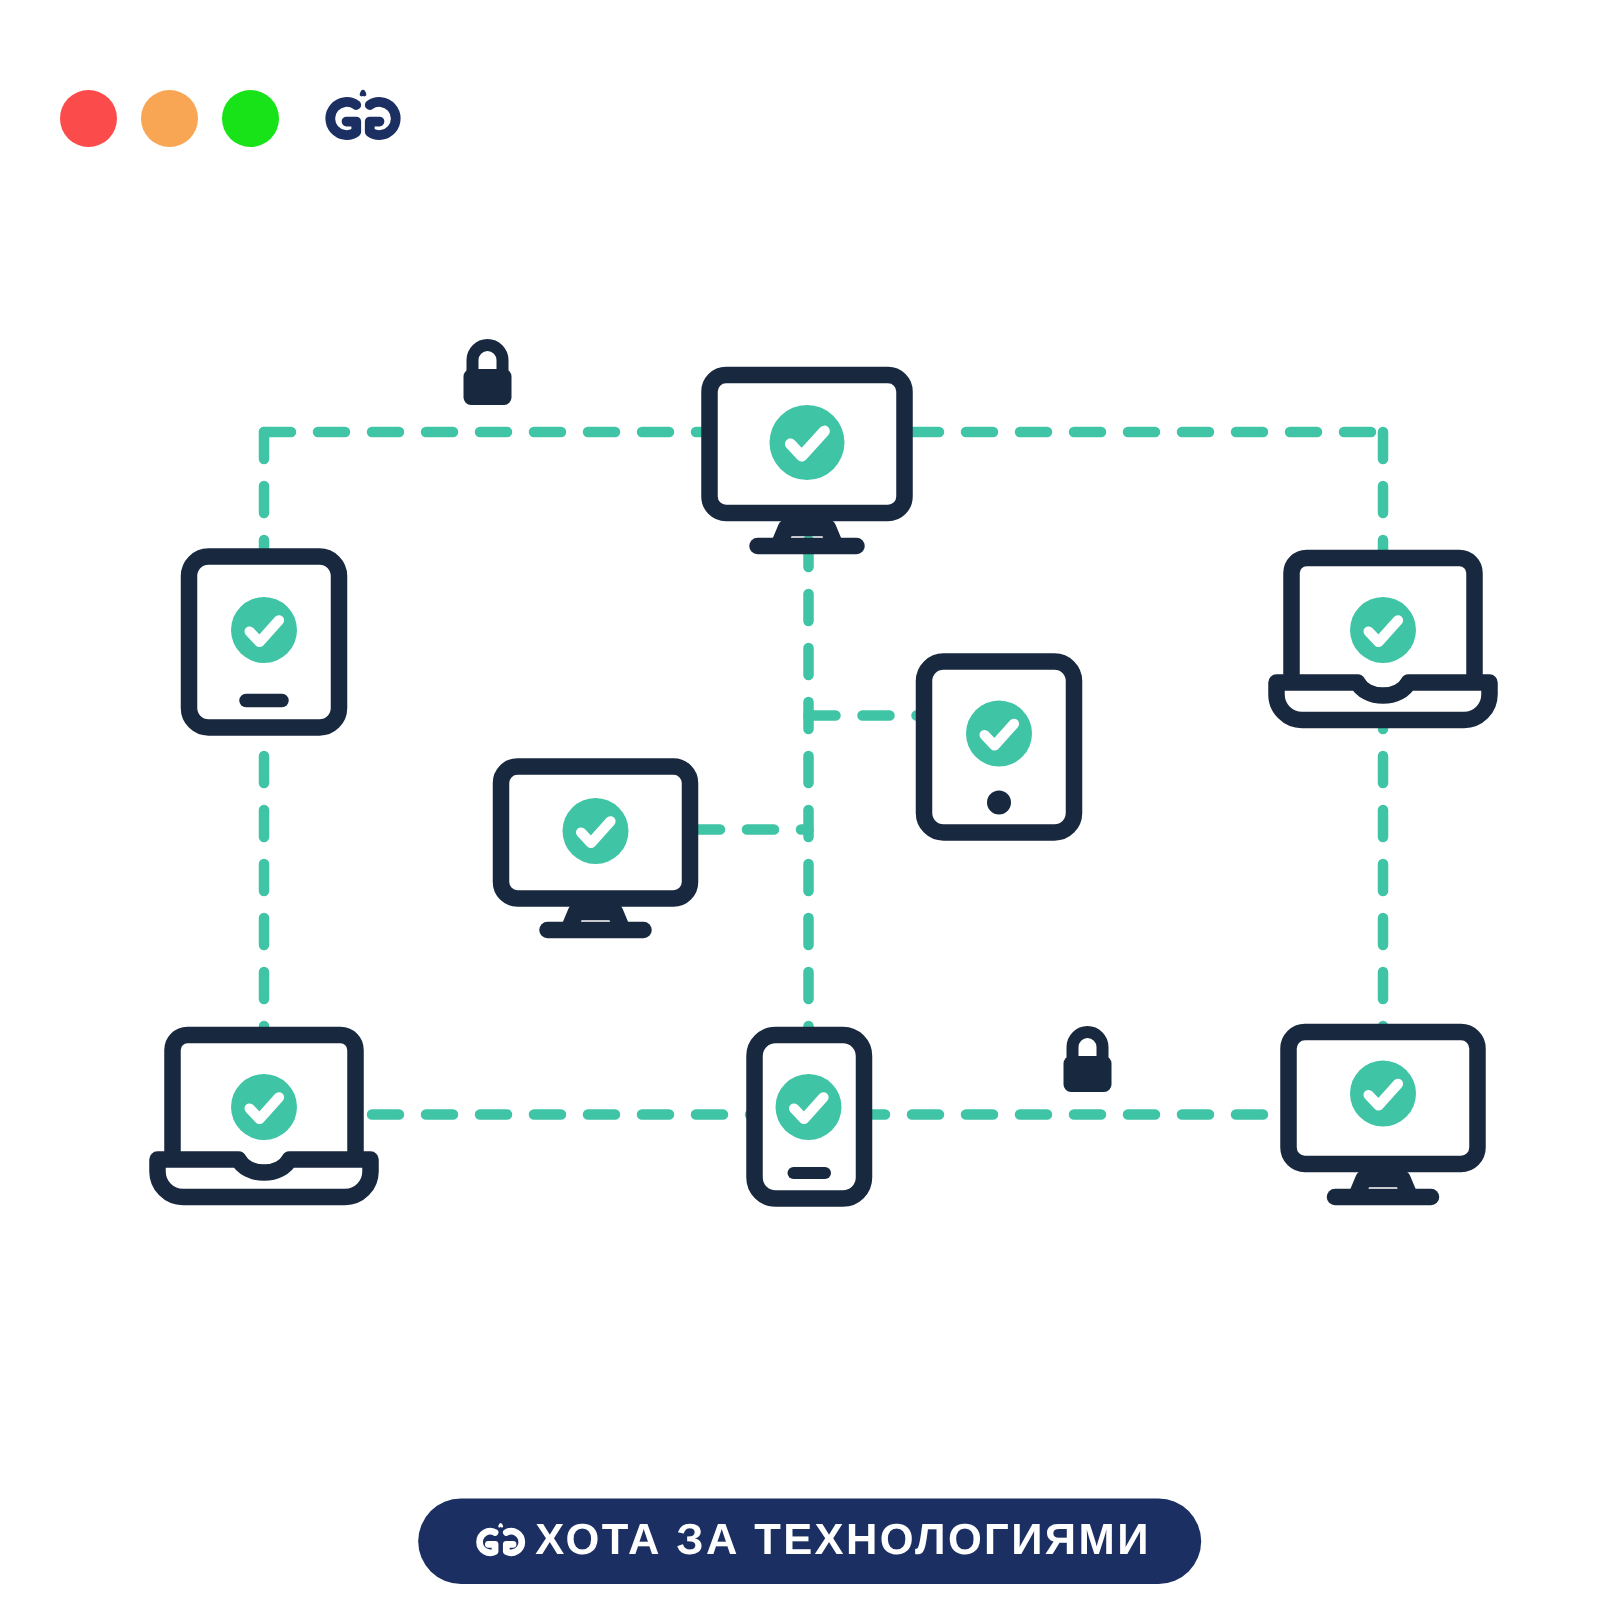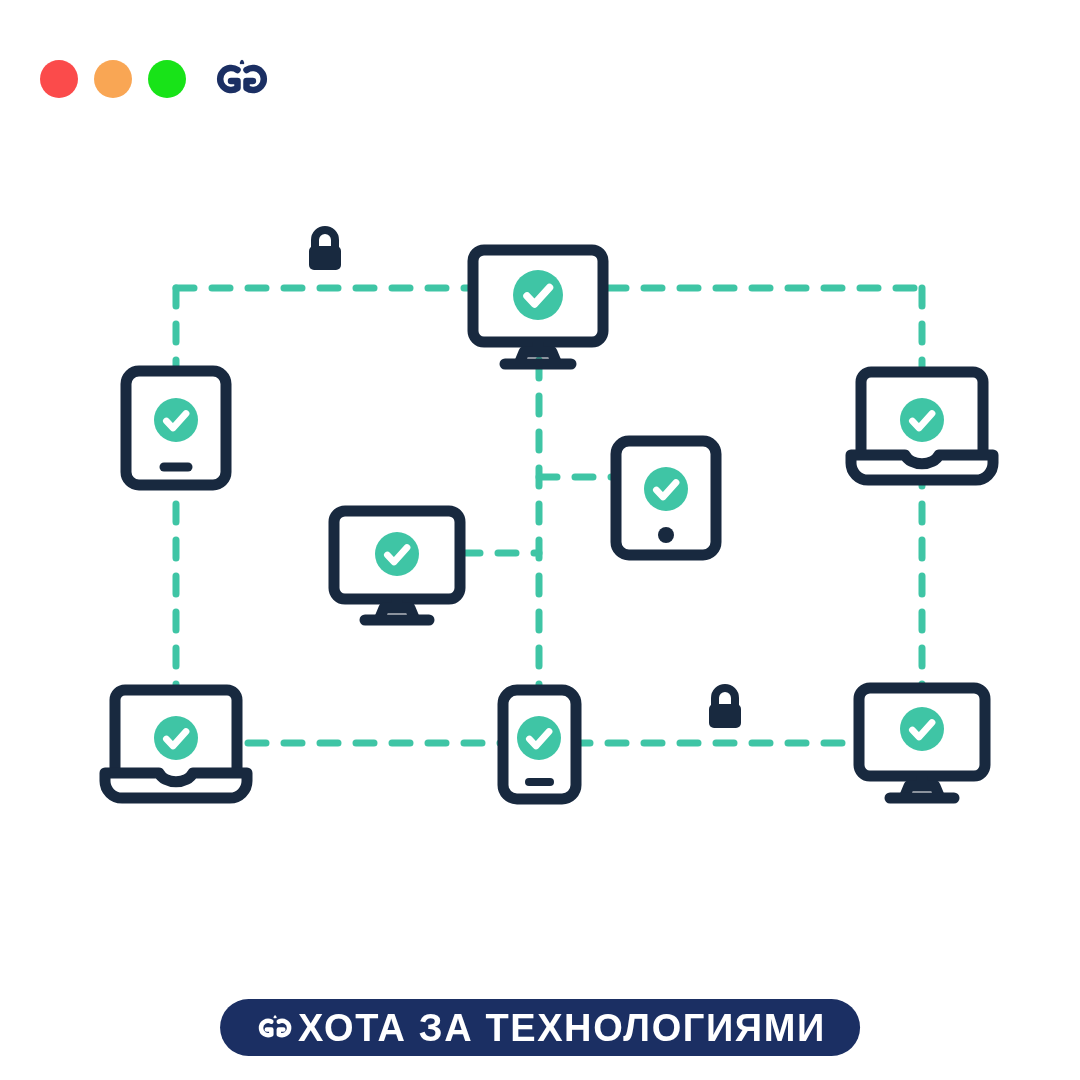--- a/index.html
+++ b/index.html
@@ -71,21 +71,21 @@
   }
   #cta-logo-glyph {
     width: 42px;
     height: 28px;
     display: block;
     flex: none;
     margin-right: -2px;
   }
   #cta-label {
     font-family: "Liberation Sans", sans-serif;
-    font-size: 38px;
+    font-size: 29px;
     font-weight: bold;
     letter-spacing: 1.6px;
     line-height: 1;
     white-space: nowrap;
     color: #ffffff;
   }
 </style>
 </head>
 <body>
 

